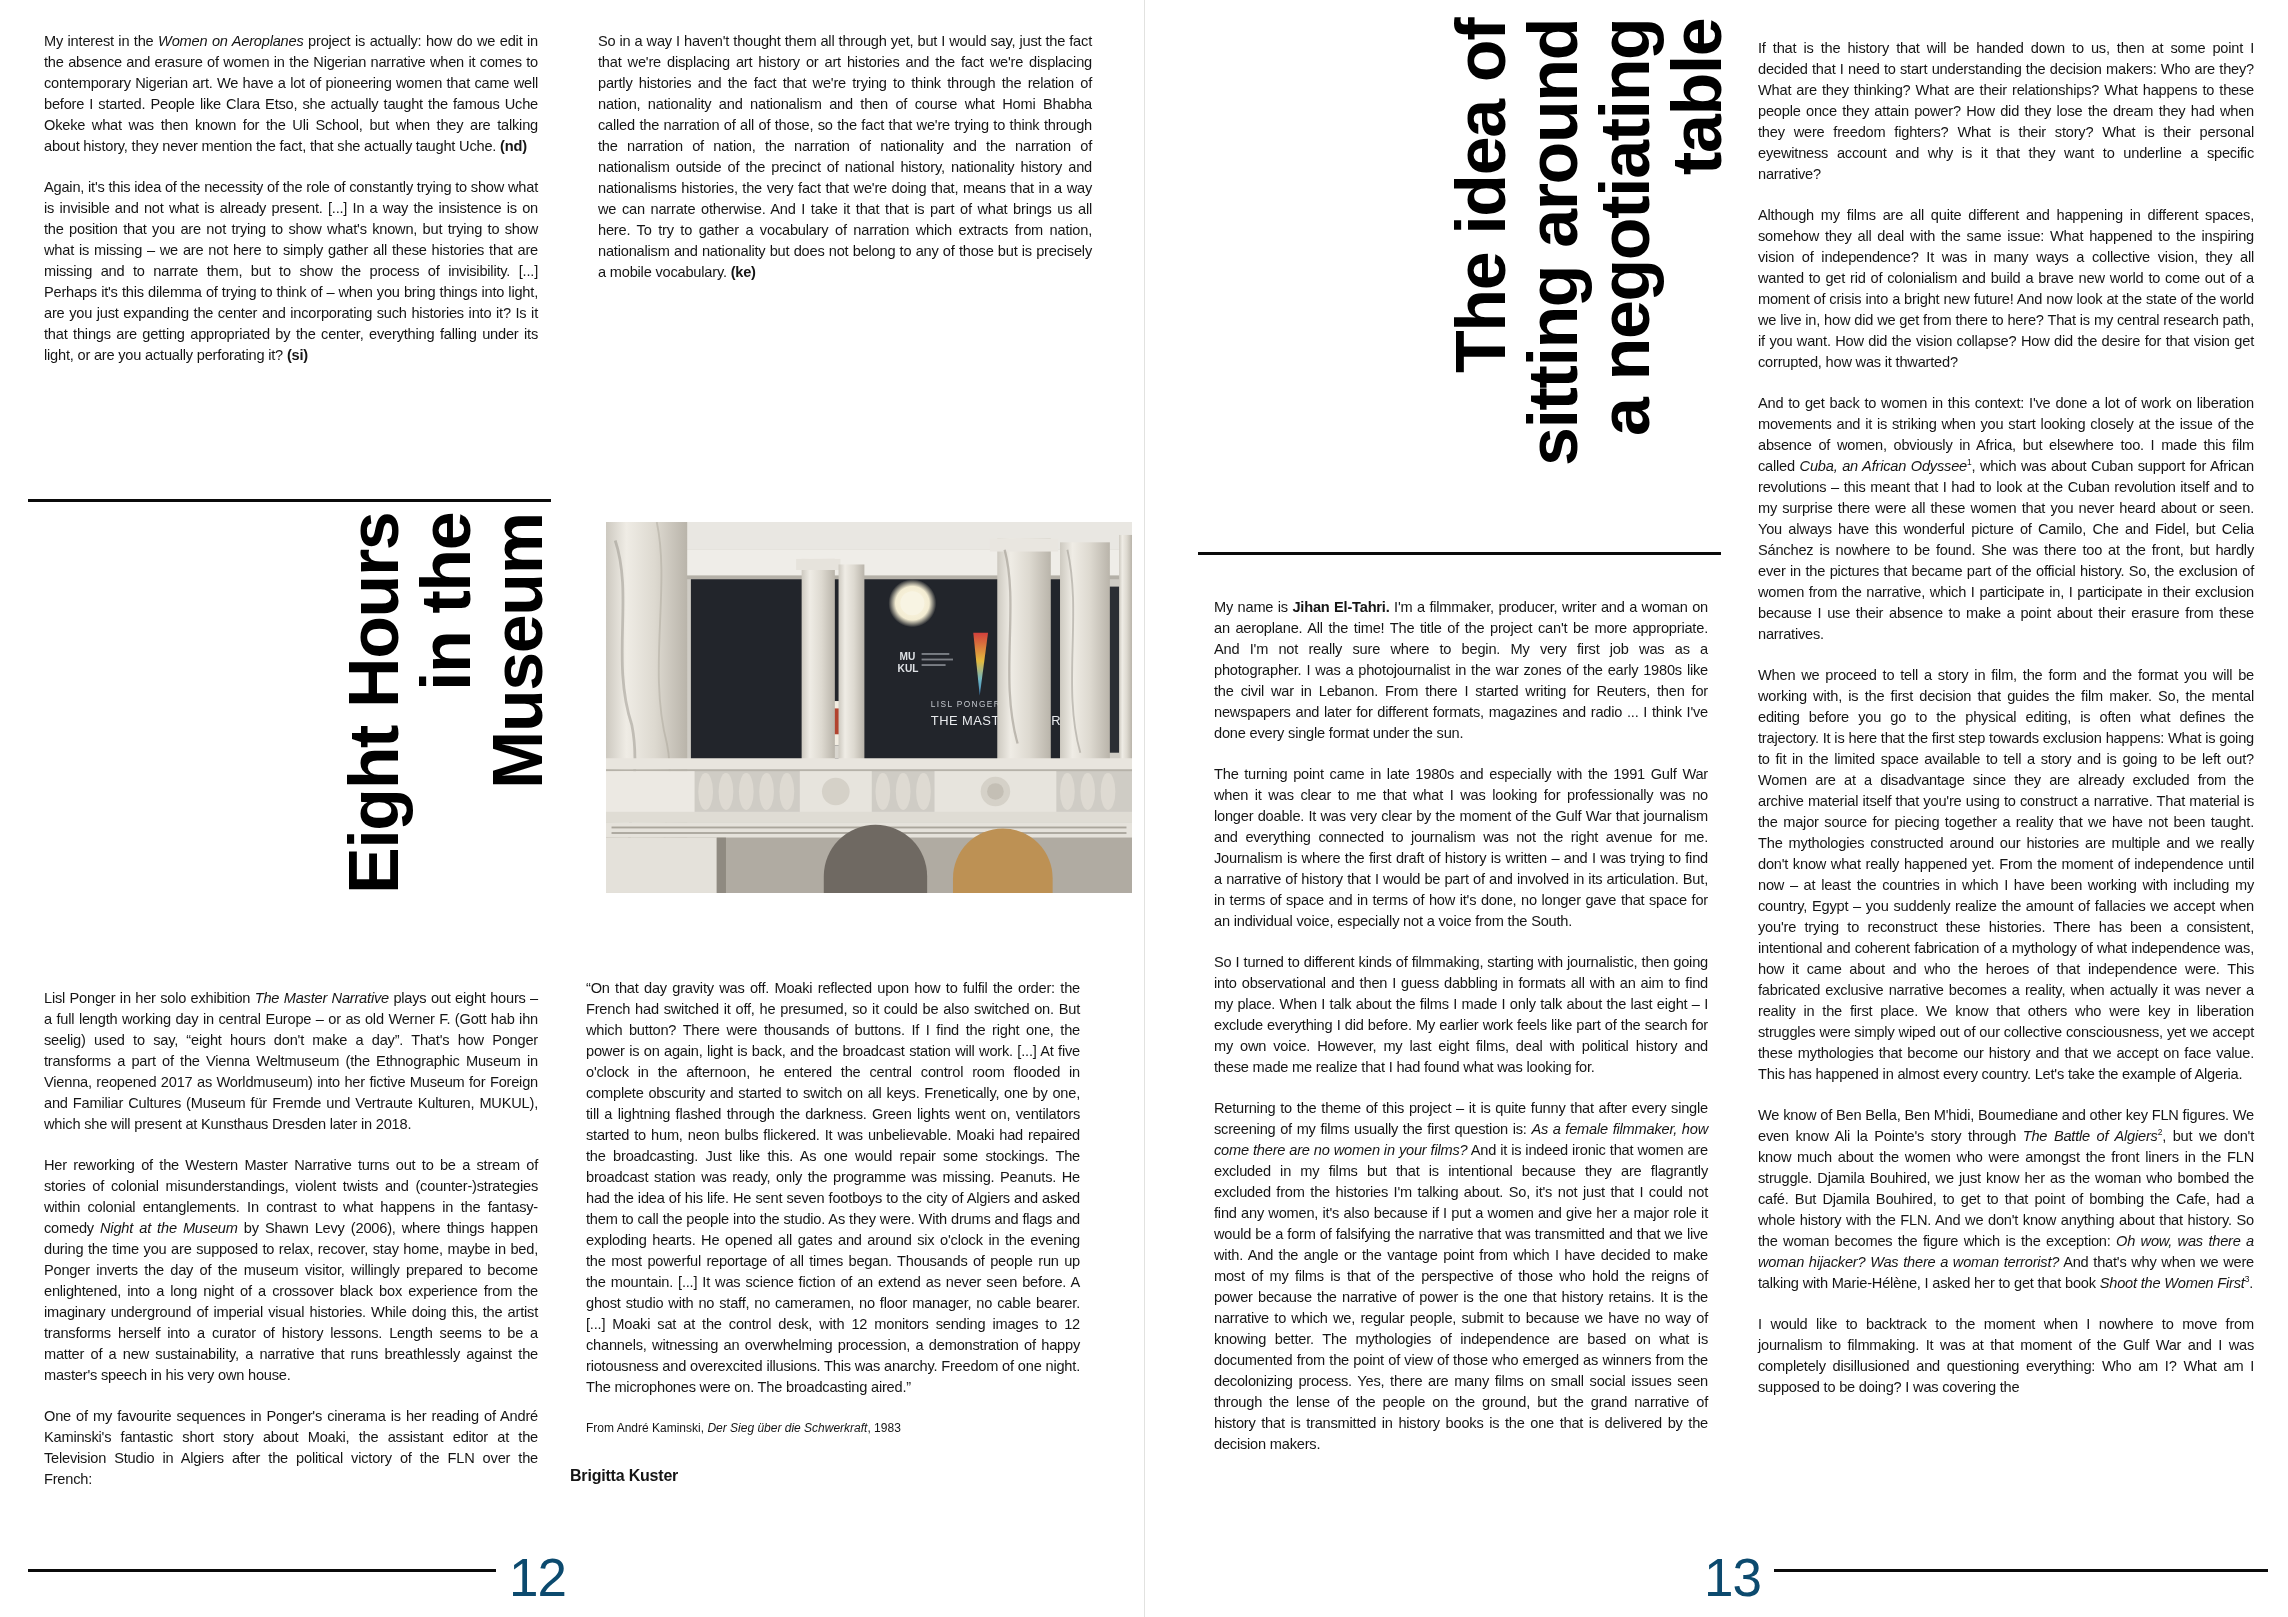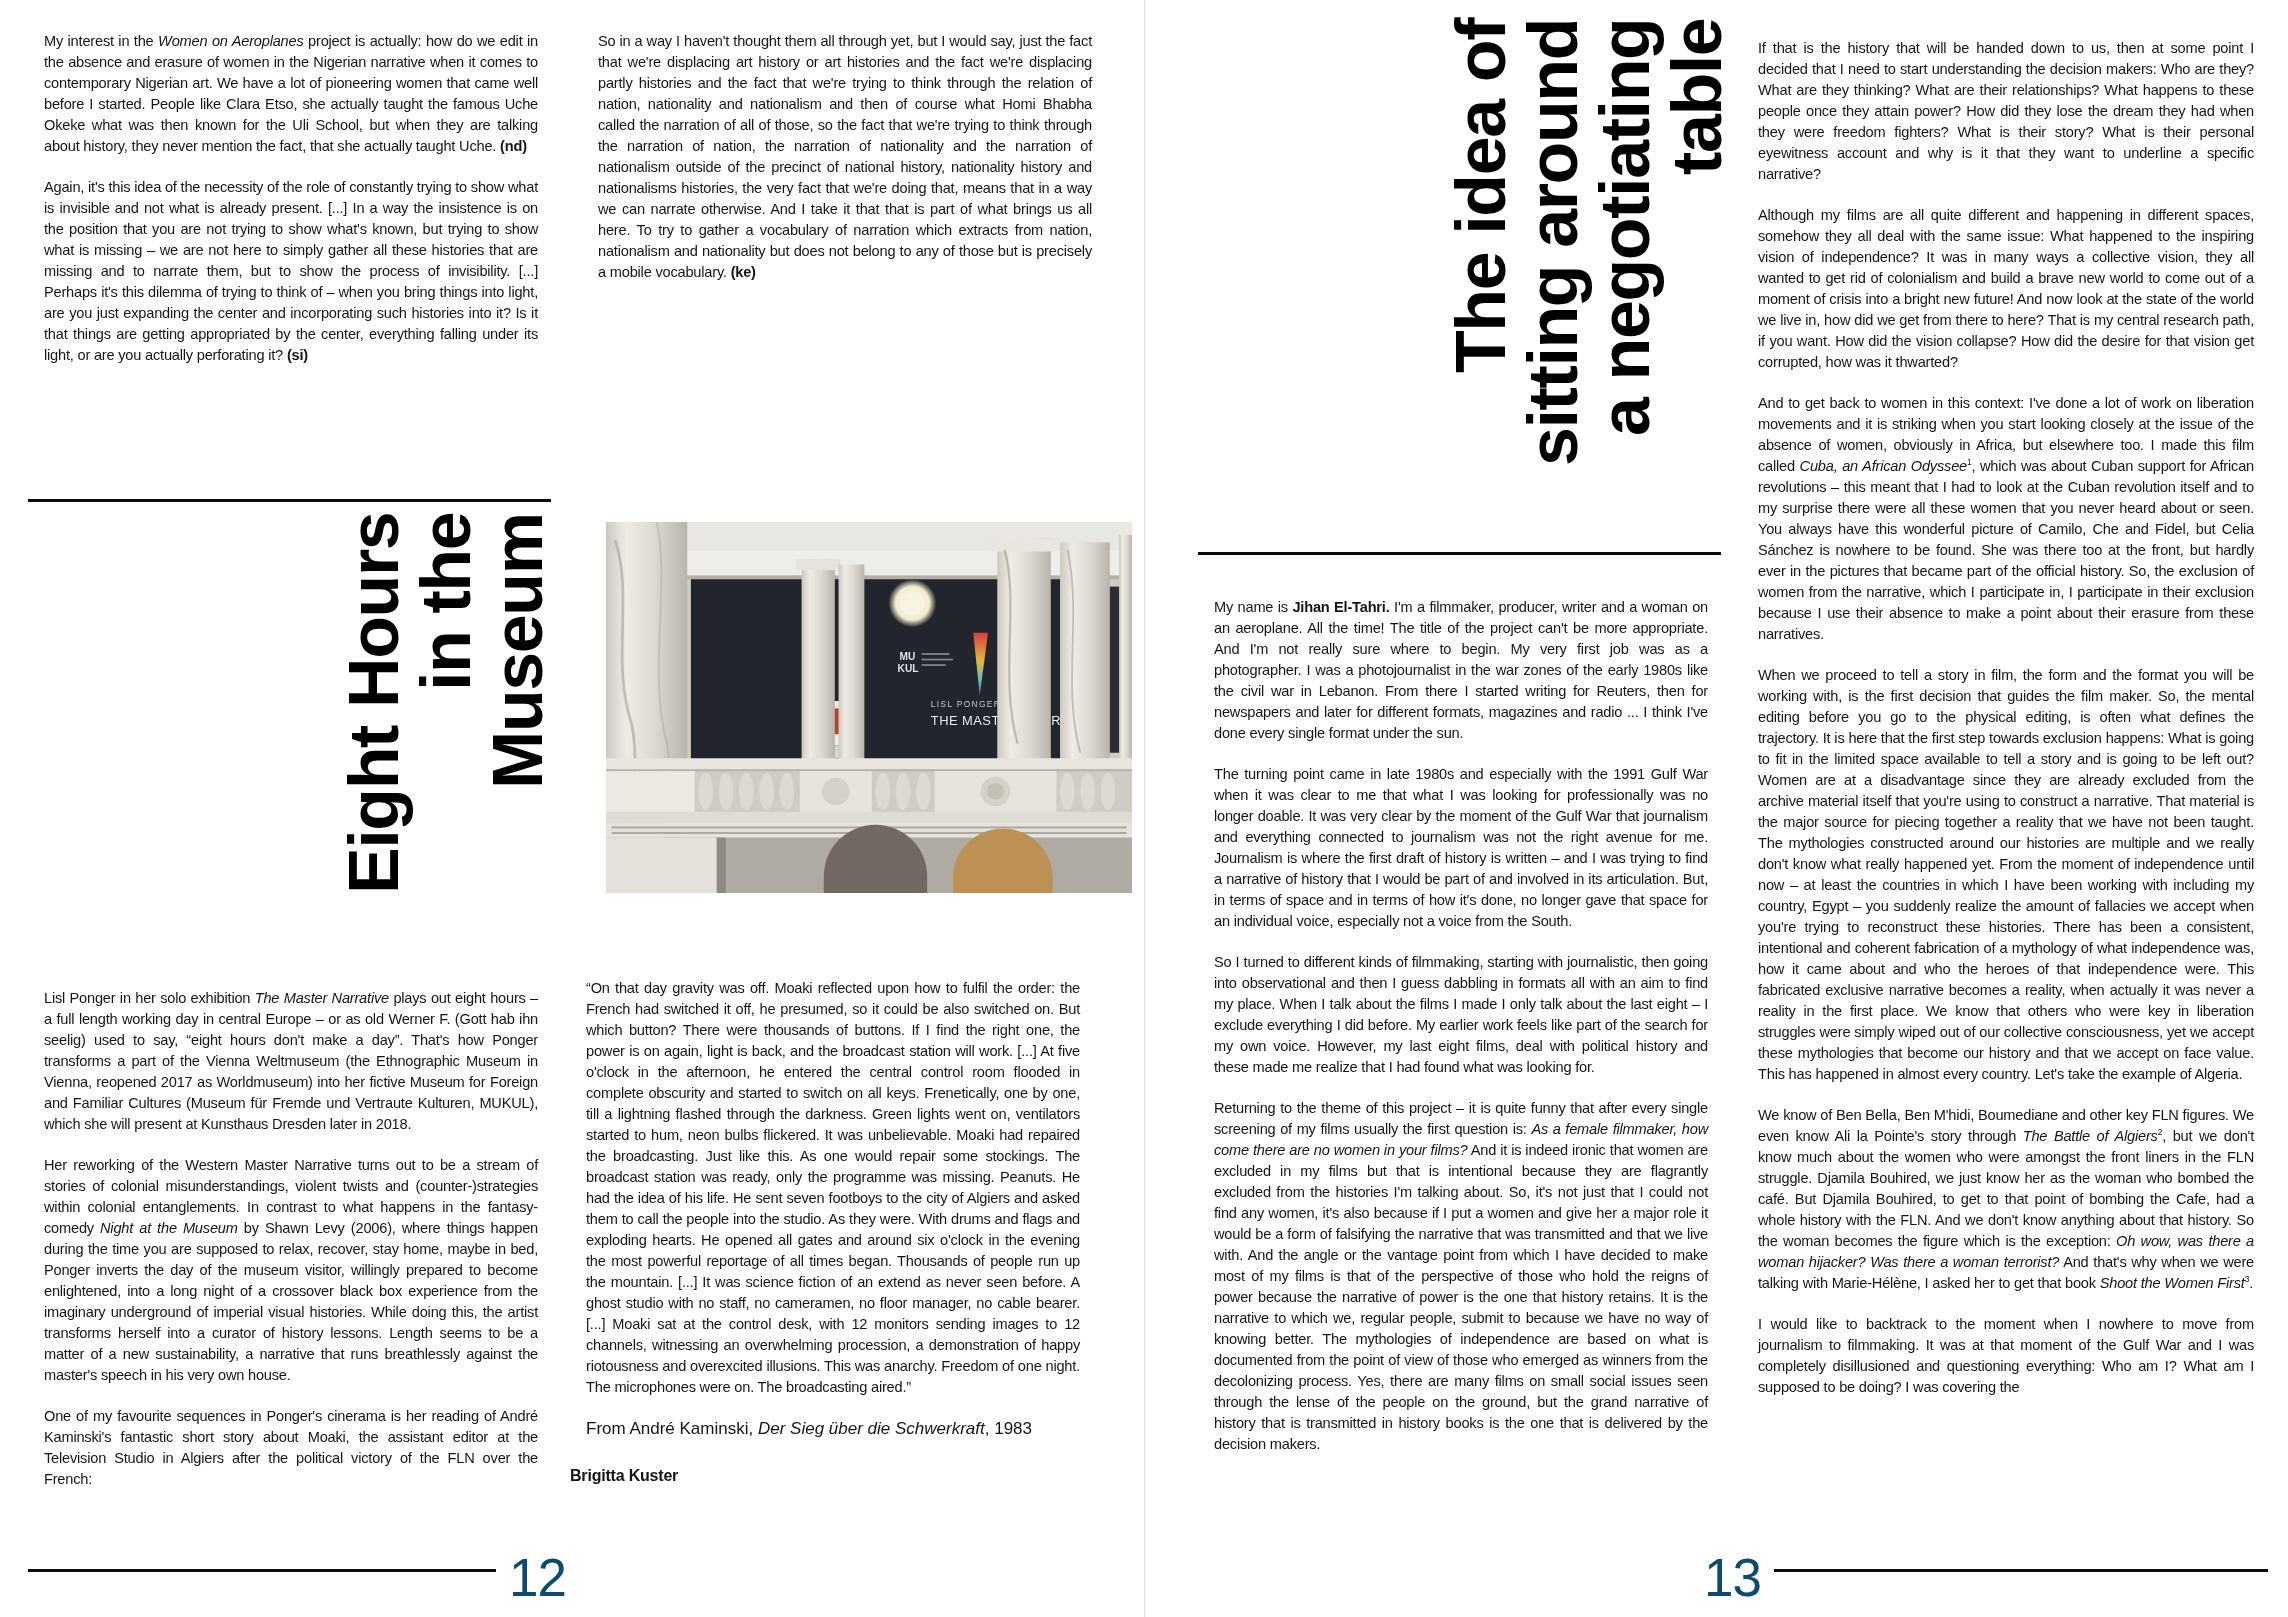--- a/index.html
+++ b/index.html
@@ -19,21 +19,21 @@
   .rule{position:absolute;height:2.8px;background:#0b0b0b;}
   .headline{
     position:absolute;margin:0;
     writing-mode:vertical-rl;transform:rotate(180deg);
     text-align:end;
     font-weight:700;letter-spacing:-1.4px;
     font-size:70px;line-height:72px;color:#000;
     white-space:nowrap;
   }
   .pagenum{position:absolute;font-size:53px;line-height:1;color:#0c4a6e;letter-spacing:-0.9px;}
-  .caption{margin-top:20px;font-size:17px;letter-spacing:0;}
+  .caption{margin-top:20px;font-size:12px;letter-spacing:0;}
   .caption .para{text-align:left;}
   .author{margin-top:26px;font-size:16px;font-weight:bold;letter-spacing:-0.2px;}
   figure.photo{margin:0;position:absolute;left:570px;top:522px;width:526px;height:371px;padding-left:36px;}
   figure.photo svg{display:block;}
 </style>
 </head>
 <body>
 
 <div class="spread">
   <div class="fold"></div>

